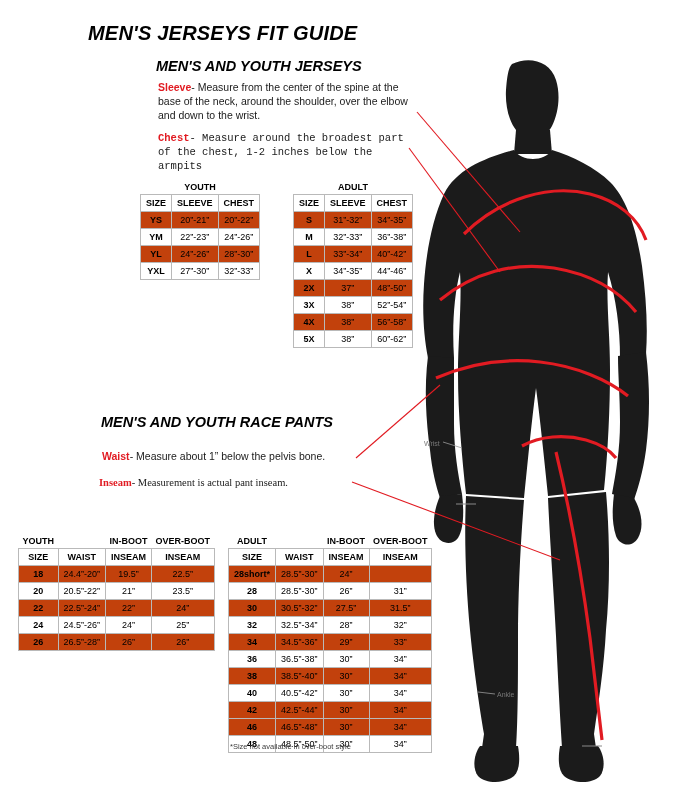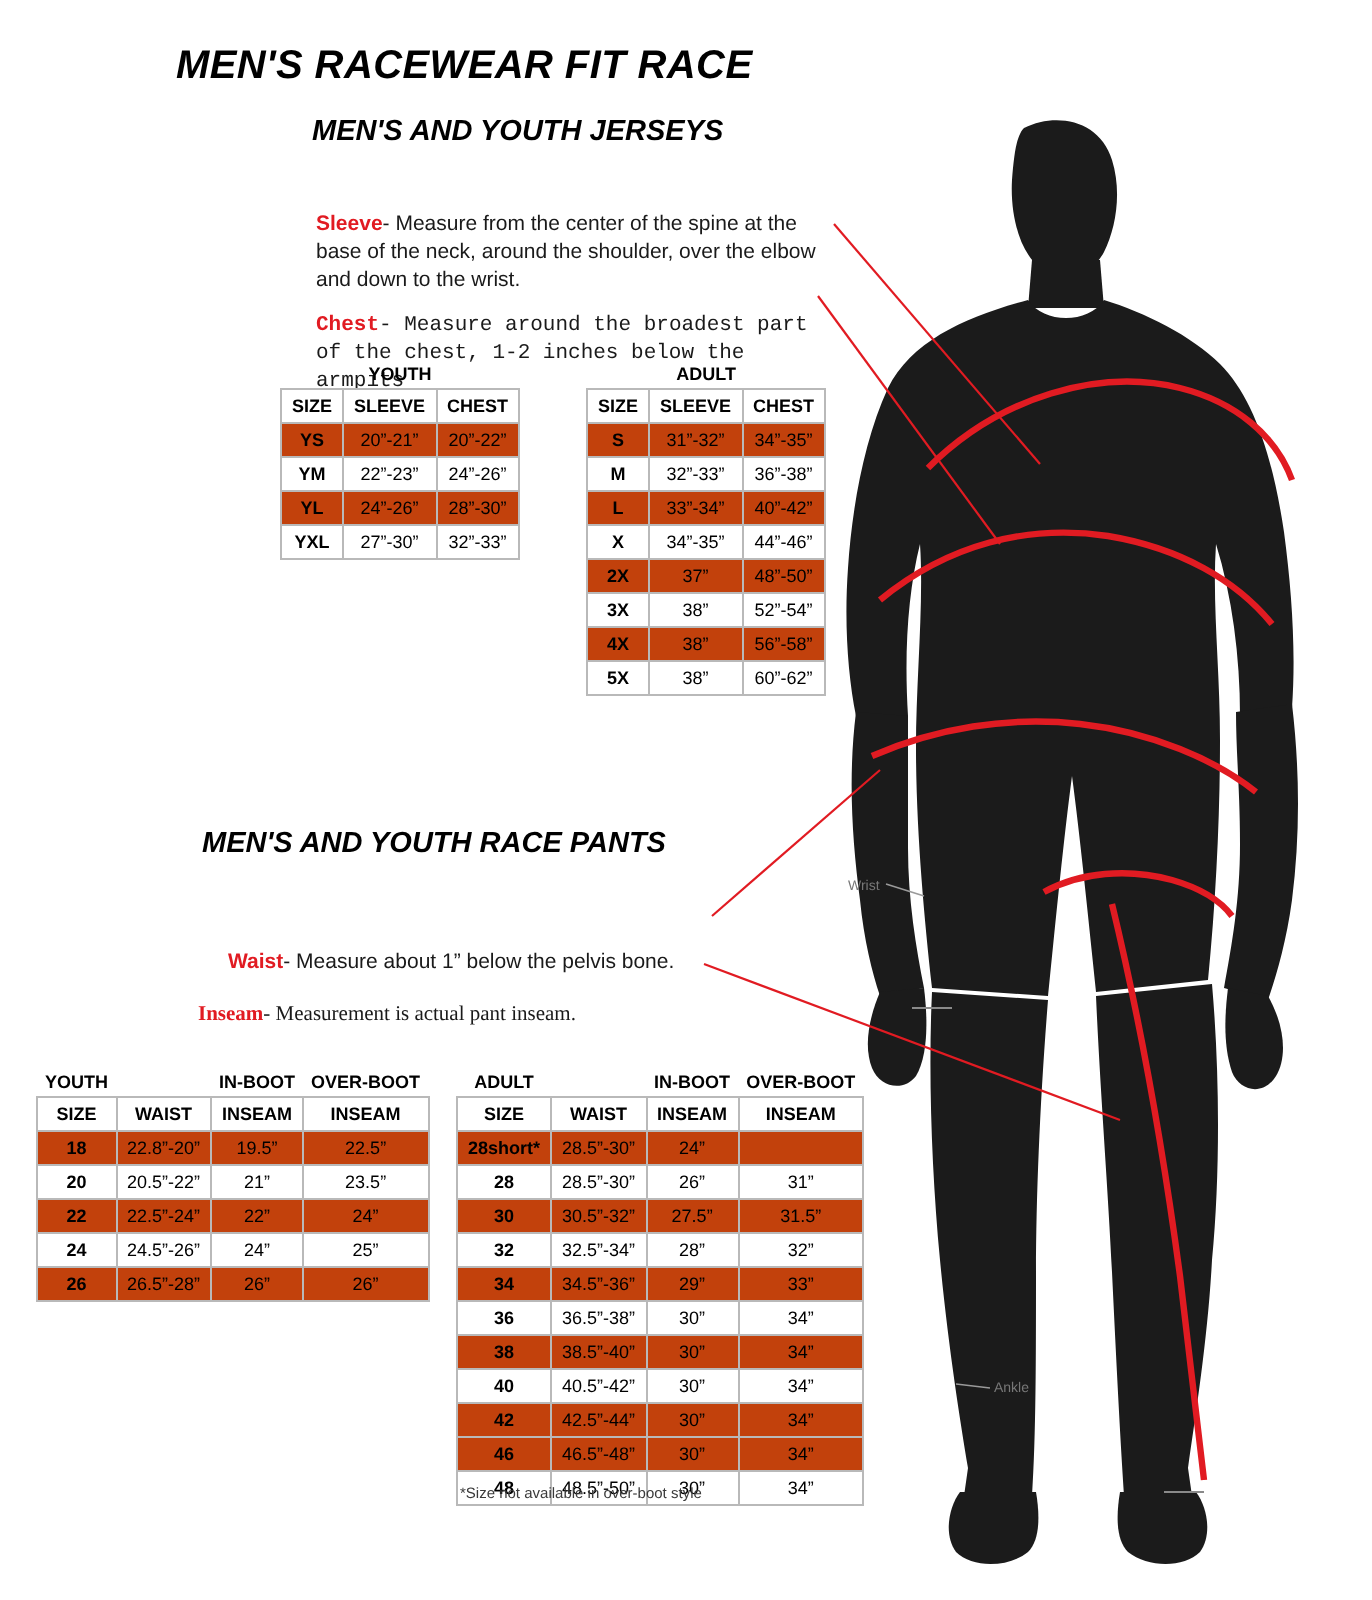--- a/index.html
+++ b/index.html
@@ -24,26 +24,25 @@
     font-size:14.5px;font-weight:bold;font-style:italic;
   }
   #jerseys-title{left:156px;top:58px;}
   #pants-title{left:101px;top:414px;}
 
   
   .callout{
     position:absolute;
     font-size:10.5px;line-height:14px;
     color:#1a1a1a;
-    margin-top:25px;
   }
   .callout b{color:#e11b22;font-weight:bold;}
   #sleeve-note{left:158px;top:80px;width:258px;}
   #chest-note{left:158px;top:131px;width:250px;font-family:Liberation Mono, monospace;}
-  #waist-note{left:114px;top:449px;width:300px;}
+  #waist-note{left:102px;top:449px;width:300px;}
   #inseam-note{left:99px;top:476px;width:300px;font-family:Liberation Serif, serif;}
 
   
   .tbl-wrap{position:absolute;}
   table{border-collapse:collapse;font-size:9px;}
   table td,table th{
     border:1px solid #b9b9b9;
     padding:2px 5px;
     text-align:center;
     white-space:nowrap;
@@ -89,21 +88,21 @@
     position:absolute;font-size:7px;color:#777;
   }
   #wrist-lbl{left:424px;top:440px;}
   #ankle-lbl{left:497px;top:691px;}
 </style>
 </head>
 <body>
 
 <div class="page">
 
-  <div class="main-title">MEN'S RACEWEAR FIT RACE</div>
+  <div class="main-title">MEN'S JERSEYS FIT GUIDE</div>
   <div class="sec-title" id="jerseys-title">MEN'S AND YOUTH JERSEYS</div>
   <div class="sec-title" id="pants-title">MEN'S AND YOUTH RACE PANTS</div>
 
   <div class="callout" id="sleeve-note">
     <b>Sleeve</b><span>- Measure from the center of the spine at the base of the neck, around the shoulder, over the elbow and down to the wrist.</span>
   </div>
   <div class="callout" id="chest-note">
     <b>Chest</b><span>- Measure around the broadest part of the chest, 1-2 inches below the armpits</span>
   </div>
   <div class="callout" id="waist-note">
@@ -213,21 +212,21 @@
           <td>OVER-BOOT</td>
         </tr>
         <tr class="hdr-row">
           <td>SIZE</td>
           <td>WAIST</td>
           <td>INSEAM</td>
           <td>INSEAM</td>
         </tr>
         <tr class="shaded">
           <td class="sizecol">18</td>
-          <td>22.8”-20”</td>
+          <td>24.4”-20”</td>
           <td>19.5”</td>
           <td>22.5”</td>
         </tr>
         <tr>
           <td class="sizecol">20</td>
           <td>20.5”-22”</td>
           <td>21”</td>
           <td>23.5”</td>
         </tr>
         <tr class="shaded">

